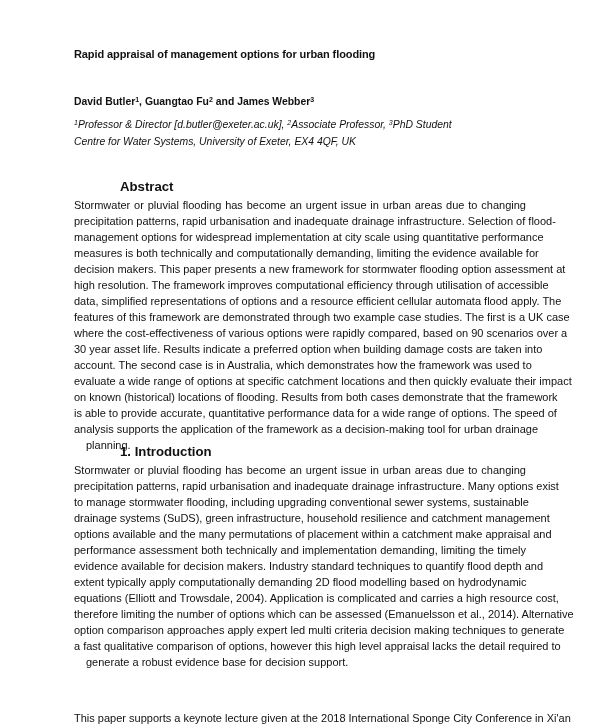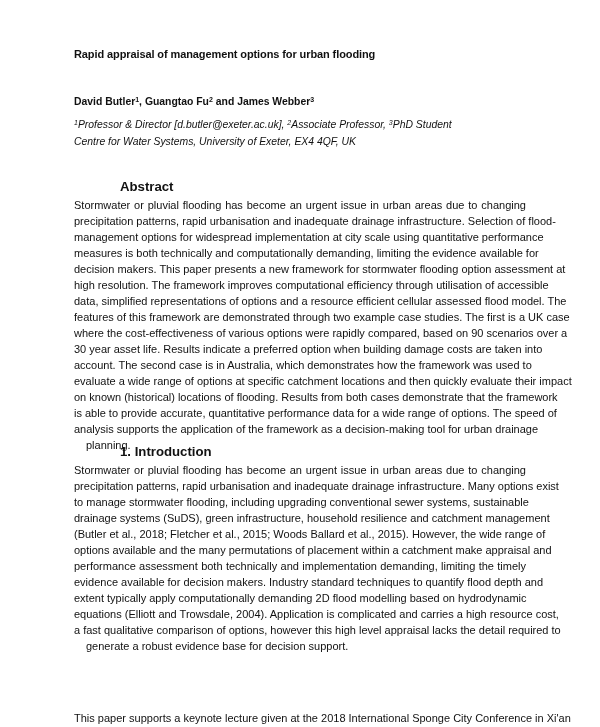--- a/index.html
+++ b/index.html
@@ -102,45 +102,46 @@
 
   <div class="h1 abstract-heading">Abstract</div>
 
   <div class="para abstract-body">
     <span class="ln">Stormwater or pluvial flooding has become an urgent issue in urban areas due to changing</span>
     <span class="ln">precipitation patterns, rapid urbanisation and inadequate drainage infrastructure. Selection of flood-</span>
     <span class="ln">management options for widespread implementation at city scale using quantitative performance</span>
     <span class="ln">measures is both technically and computationally demanding, limiting the evidence available for</span>
     <span class="ln">decision makers. This paper presents a new framework for stormwater flooding option assessment at</span>
     <span class="ln">high resolution. The framework improves computational efficiency through utilisation of accessible</span>
-    <span class="ln">data, simplified representations of options and a resource efficient cellular assessed flood model. The</span>
+    <span class="ln">data, simplified representations of options and a resource efficient cellular automata flood apply. The</span>
     <span class="ln">features of this framework are demonstrated through two example case studies.  The first is a UK case</span>
     <span class="ln">where the cost-effectiveness of various options were rapidly compared, based on 90 scenarios over a</span>
     <span class="ln">30 year asset life.  Results indicate a preferred option when building damage costs are taken into</span>
     <span class="ln">account.  The second case is in Australia, which demonstrates how the framework was used to</span>
     <span class="ln">evaluate a wide range of options at specific catchment locations and then quickly evaluate their impact</span>
     <span class="ln">on known (historical) locations of flooding.  Results from both cases demonstrate that the framework</span>
     <span class="ln">is able to provide accurate, quantitative performance data for a wide range of options. The speed of</span>
     <span class="ln">analysis supports the application of the framework as a decision-making tool for urban drainage</span>
     <span class="ln last">planning.</span>
   </div>
 
   <div class="h1 intro-heading">1.  Introduction</div>
 
   <div class="para intro-body">
     <span class="ln">Stormwater or pluvial flooding has become an urgent issue in urban areas due to changing</span>
     <span class="ln">precipitation patterns, rapid urbanisation and inadequate drainage infrastructure. Many options exist</span>
     <span class="ln">to manage stormwater flooding, including upgrading conventional sewer systems, sustainable</span>
     <span class="ln">drainage systems (SuDS), green infrastructure, household resilience and catchment management</span>
-    <span class="ln">(Butler et al., 2018; Fletcher et al., 2015; Woods Ballard et al., 2015).  However, the wide range of</span>
     <span class="ln">options available and the many permutations of placement within a catchment make appraisal and</span>
     <span class="ln">performance assessment both technically and implementation demanding, limiting the timely</span>
     <span class="ln">evidence available for decision makers. Industry standard techniques to quantify flood depth and</span>
     <span class="ln">extent typically apply computationally demanding 2D flood modelling based on hydrodynamic</span>
     <span class="ln">equations (Elliott and Trowsdale, 2004). Application is complicated and carries a high resource cost,</span>
+    <span class="ln">therefore limiting the number of options which can be assessed (Emanuelsson et al., 2014). Alternative</span>
+    <span class="ln">option comparison approaches apply expert led multi criteria decision making techniques to generate</span>
     <span class="ln">a fast qualitative comparison of options, however this high level appraisal lacks the detail required to</span>
     <span class="ln last">generate a robust evidence base for decision support.</span>
   </div>
 
   <div class="para last-body">
     <span class="ln">This paper supports a keynote lecture given at the 2018 International Sponge City Conference in Xi'an</span>
     <span class="ln">China. It represents a summary of ongoing work at the University of Exeter Centre for Water Systems</span>
   </div>
 
 </div>

